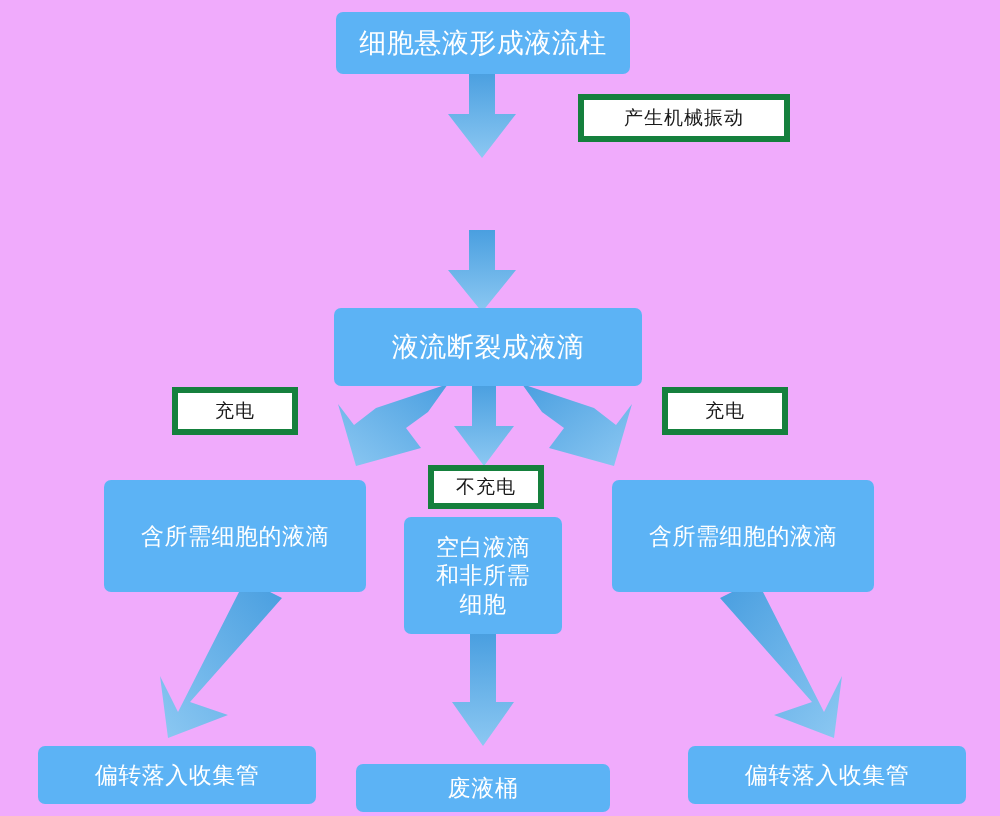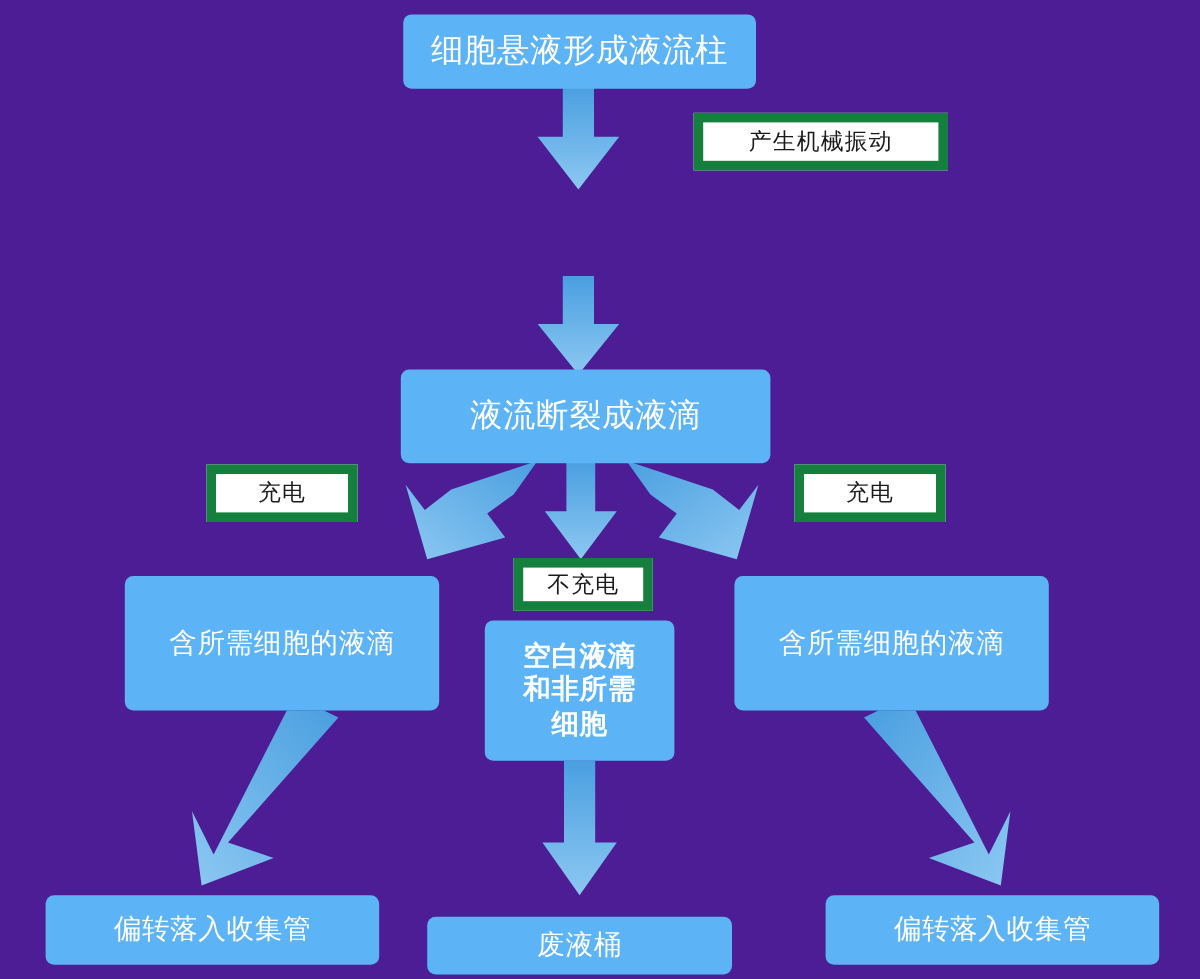--- a/index.html
+++ b/index.html
@@ -7,21 +7,21 @@
     padding: 0;
     background: #ffffff;
   }
   body {
     font-family: "DejaVu Sans", "Liberation Sans", sans-serif;
   }
   #canvas {
     position: relative;
     width: 1000px;
     height: 816px;
-    background: #4c1d95;
+    background: #f0abfc;
     overflow: hidden;
   }
   .node {
     position: absolute;
     background: #5cb3f5;
     border-radius: 7px;
     color: #ffffff;
     display: flex;
     align-items: center;
     justify-content: center;
@@ -29,21 +29,21 @@
     font-weight: 400;
     line-height: 1.22;
     letter-spacing: 0.5px;
     box-sizing: border-box;
     z-index: 3;
     white-space: pre-line;
   }
   .note {
     position: absolute;
     background: #ffffff;
-    border: 8px solid #15803d;
+    border: 6px solid #15803d;
     color: #1a1a1a;
     display: flex;
     align-items: center;
     justify-content: center;
     text-align: center;
     box-sizing: border-box;
     z-index: 4;
     font-size: 19px;
     letter-spacing: 1px;
   }
@@ -157,21 +157,21 @@
     </svg>
   </div>
 
   <div class="node" style="left:336px; top:12px; width:294px; height:62px; font-size:27px;">细胞悬液形成液流柱</div>
 
 
   <div class="node" style="left:334px; top:308px; width:308px; height:78px; font-size:27px;">液流断裂成液滴</div>
 
   <div class="node" style="left:104px; top:480px; width:262px; height:112px; font-size:23px;">含所需细胞的液滴</div>
 
-  <div class="node" style="left:404px; top:517px; width:158px; height:117px; font-size:23px;font-weight:bold;">空白液滴
+  <div class="node" style="left:404px; top:517px; width:158px; height:117px; font-size:23px;">空白液滴
 和非所需
 细胞</div>
 
   <div class="node" style="left:612px; top:480px; width:262px; height:112px; font-size:23px;">含所需细胞的液滴</div>
 
   <div class="node" style="left:38px; top:746px; width:278px; height:58px; font-size:23px;">偏转落入收集管</div>
 
   <div class="node" style="left:356px; top:764px; width:254px; height:48px; font-size:23px;">废液桶</div>
 
   <div class="node" style="left:688px; top:746px; width:278px; height:58px; font-size:23px;">偏转落入收集管</div>

